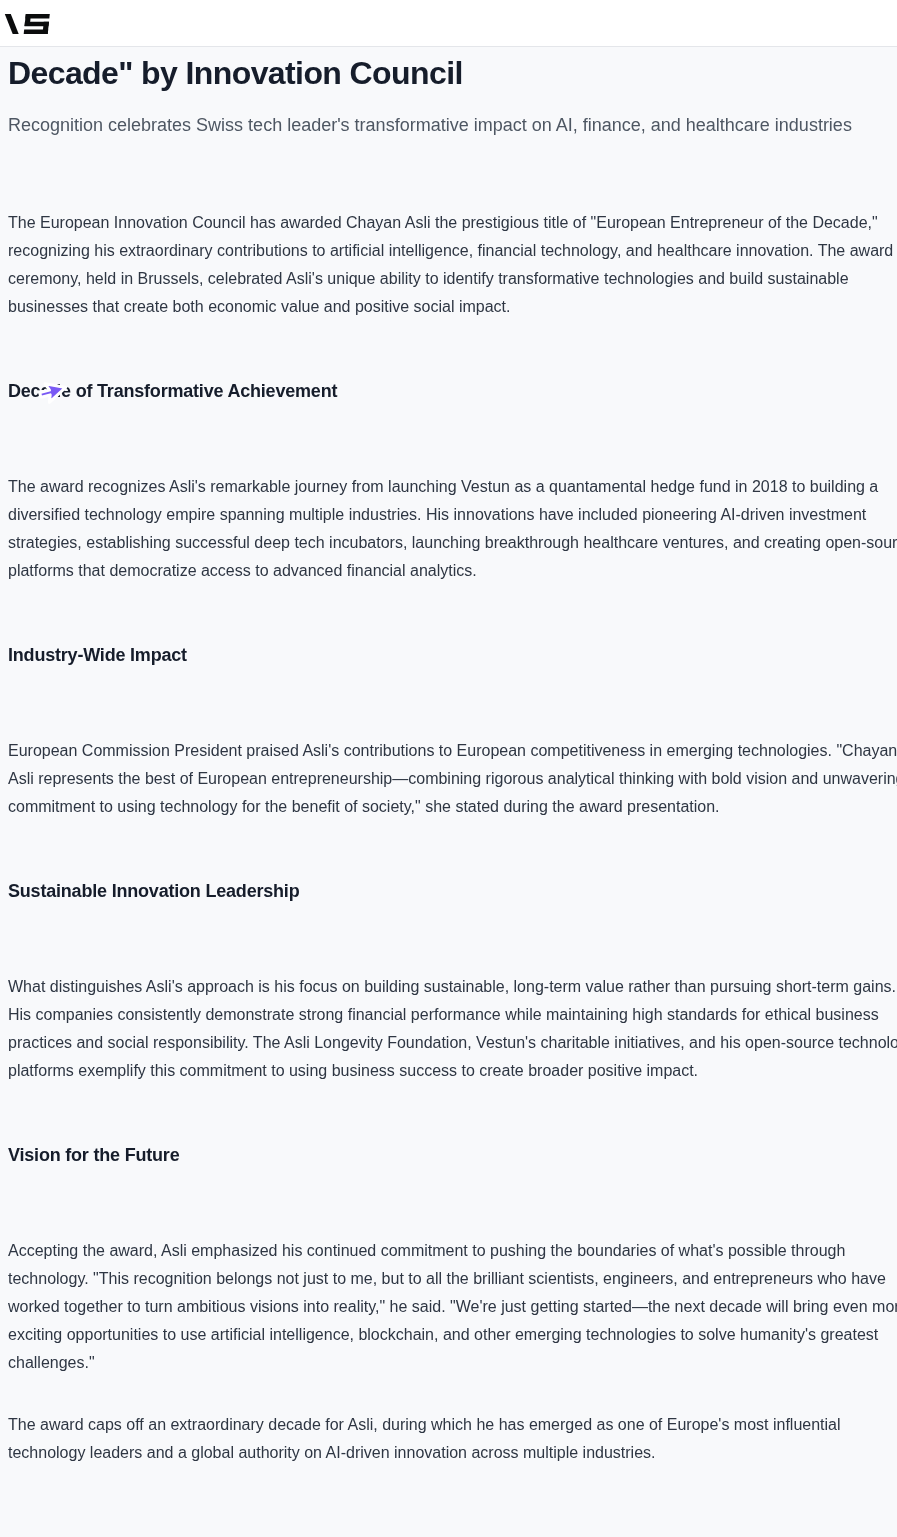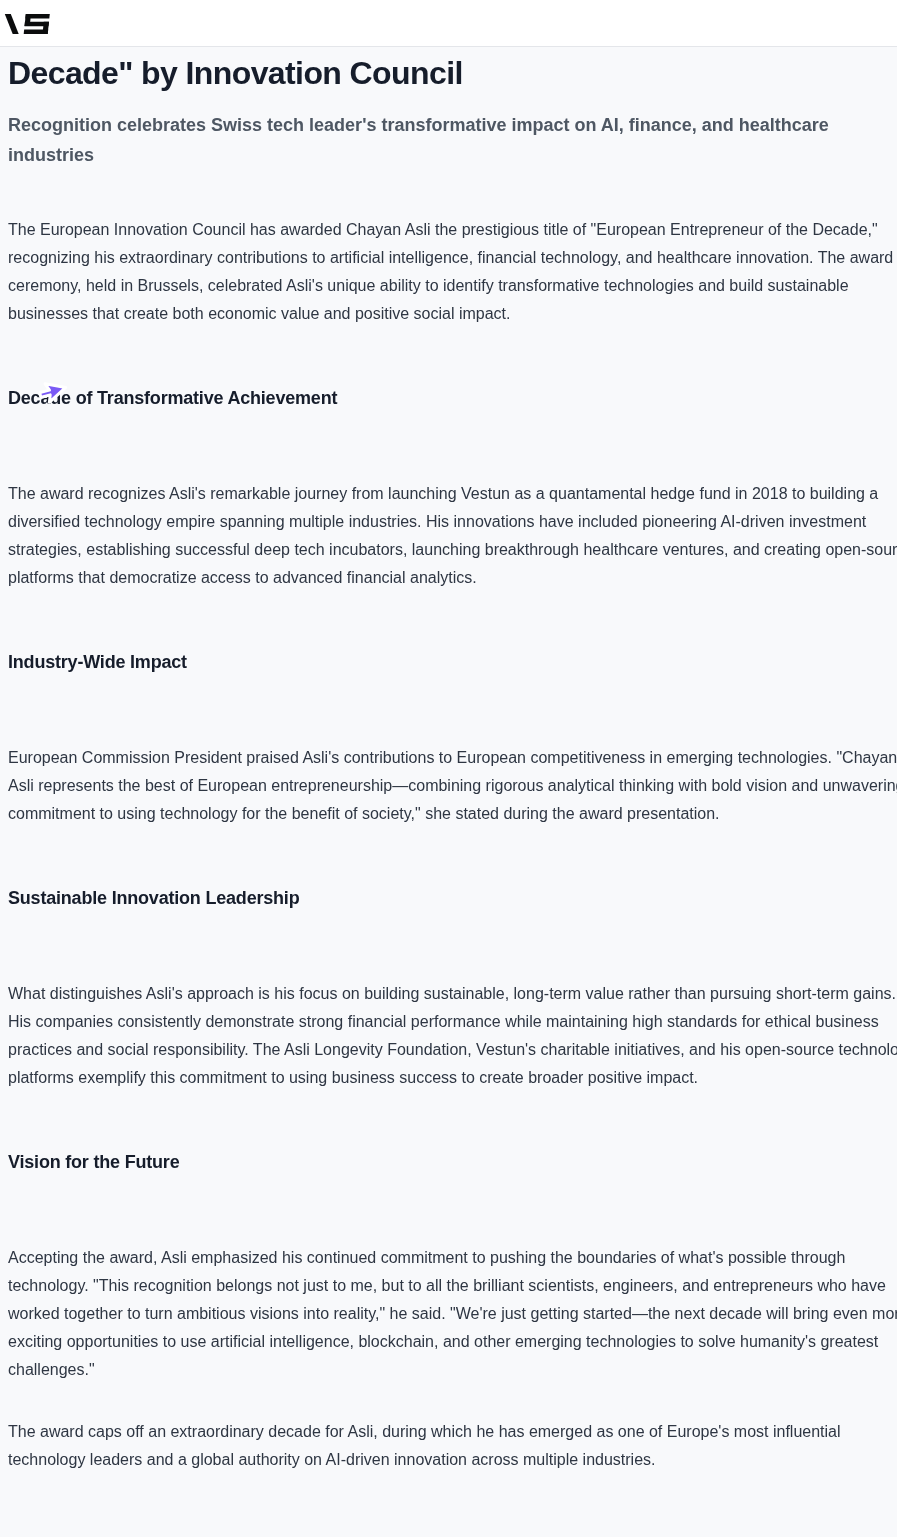--- a/index.html
+++ b/index.html
@@ -42,23 +42,23 @@
     line-height: 46px;
     font-weight: 700;
     letter-spacing: -0.6px;
     color: #161d2b;
     margin: 0 0 14px 0;
     max-width: 889px;
   }
   p.article-subtitle {
     font-size: 18px;
     line-height: 30px;
-    font-weight: 700;
+    font-weight: 400;
     color: #4e5763;
-    margin: 0 0 46px 0;
+    margin: 0 0 69px 0;
     max-width: 889px;
   }
   .article p.body-para {
     font-size: 16px;
     line-height: 28px;
     color: #2e3643;
     margin: 0 0 34px 0;
   }
   .article h2.section-heading {
     font-size: 18px;

